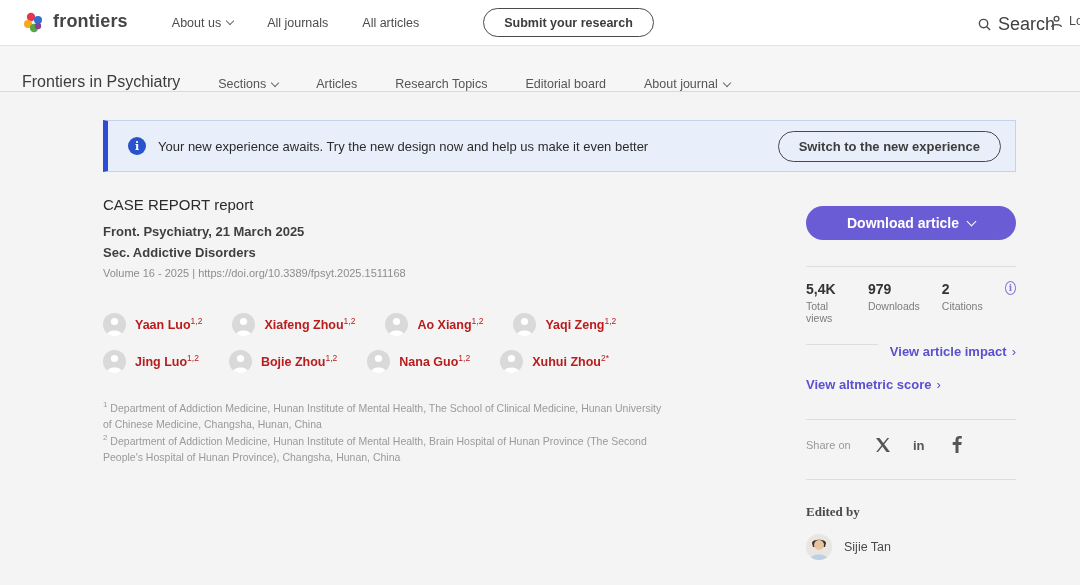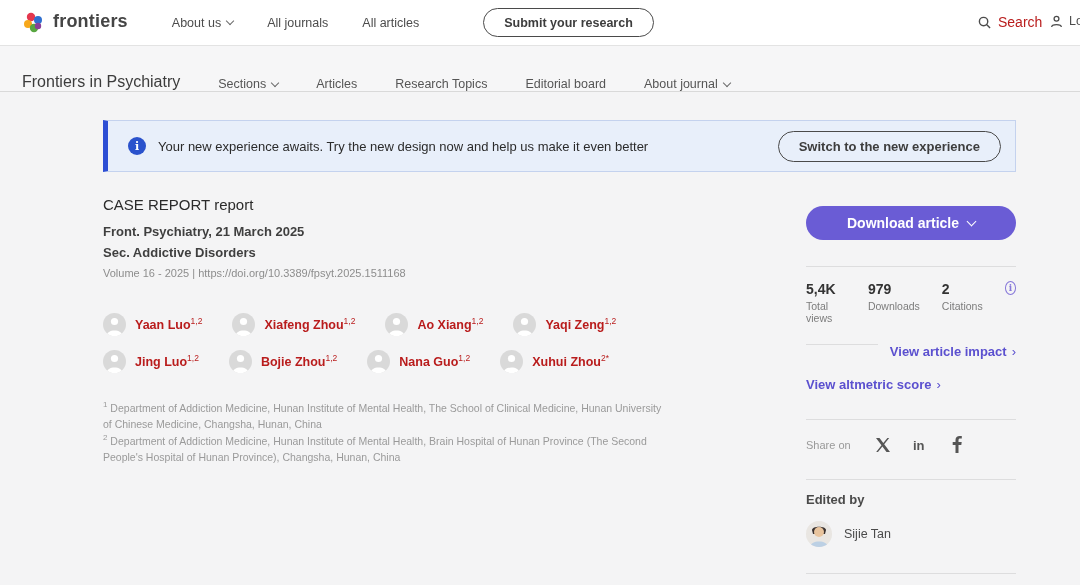--- a/index.html
+++ b/index.html
@@ -20,21 +20,21 @@
   .nav-link { font-size:12.5px; color:#4c4c4c; cursor:pointer; display:flex; align-items:center; gap:6px; white-space:nowrap; }
   .chev {
     width:6px; height:6px; border-right:1.5px solid #6b6b6b; border-bottom:1.5px solid #6b6b6b;
     transform:rotate(45deg); margin-top:-3px; display:inline-block;
   }
   .pill-btn {
     margin-left:30px; height:29px; padding:0 20px; border:1.5px solid #4a4a4a; border-radius:16px;
     background:#fff; font-size:12.5px; font-weight:700; color:#3d3d3d;
     display:flex; align-items:center; cursor:pointer; white-space:nowrap;
   }
-  .topnav-right-search { position:absolute; left:978px; top:14px; display:flex; align-items:center; gap:7px; font-size:14px; color:#b91c1c; cursor:pointer; }
+  .topnav-right-search { position:absolute; left:978px; top:14px; display:flex; align-items:center; gap:7px; font-size:18px; color:#404040; cursor:pointer; }
   .topnav-right-login  { position:absolute; left:1050px; top:14px; display:flex; align-items:center; gap:6px; font-size:12.5px; color:#4c4c4c; cursor:pointer; white-space:nowrap; }
   
   .journalnav {
     height:46px; background:#f6f6f7; border-bottom:1px solid #d9d9d9;
     display:flex; align-items:flex-end; padding:0 22px; gap:38px;
   }
   .journal-title { font-size:16px; color:#3c3c3c; cursor:pointer; }
   .journalnav .nav-link { color:#555; }
   
   .page-content { width:913px; margin-left:103px; padding-top:28px; }
@@ -98,21 +98,21 @@
     display:flex; align-items:center; justify-content:center; cursor:pointer;
   }
   .impact-row { display:flex; margin-top:20px; }
   .impact-row .mini-divider { flex:1; border-top:1px solid #ddddde; margin-right:12px; }
   .sb-link { font-size:13px; font-weight:700; color:#5b50cf; cursor:pointer; white-space:nowrap; }
   .sb-link .arrow { font-weight:400; margin-left:5px; }
   .altmetric-row { margin-top:16px; }
   .share-row { display:flex; align-items:center; gap:22px; margin-top:16px; }
   .share-label { font-size:11px; color:#999; margin-right:2px; }
   .share-icon { color:#555; cursor:pointer; display:flex; align-items:center; }
-  .sb-heading { font-size:13px; font-weight:700; color:#4a4a4a; margin-top:12px; }
+  .sb-heading { font-size:13px; font-weight:700; color:#4a4a4a; margin-top:24px;font-family:Liberation Serif, serif; }
   .editor-row { display:flex; align-items:center; gap:12px; margin-top:14px; }
   .editor-name { font-size:12.5px; color:#4a4a4a; }
   .editor-avatar { width:26px; height:26px; border-radius:50%; overflow:hidden; background:#efefef; flex:0 0 auto; }
 </style>
 </head>
 <body>
 
 <header class="topnav">
   <div class="brand">
     <svg width="24" height="24" viewBox="0 0 24 24">

